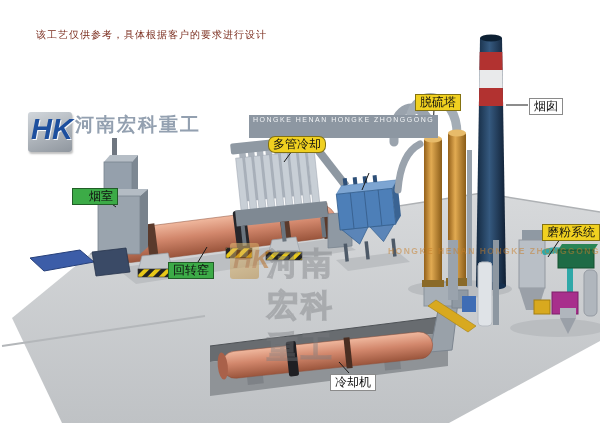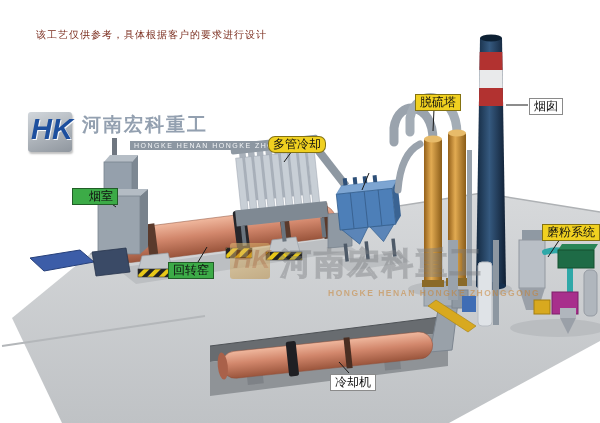--- a/index.html
+++ b/index.html
@@ -7,22 +7,22 @@
   .stage { position:relative; width:600px; height:423px; background:#ffffff; overflow:hidden; }
   .scene { position:absolute; left:0; top:0; }
 
   .disclaimer { position:absolute; left:36px; top:28px; font-size:10px; color:#7b2d1e; letter-spacing:1px; white-space:nowrap; }
 
   .label { position:absolute; font-size:12px; line-height:13px; padding:1px 4px; border:1px solid rgba(0,0,0,.45); color:#101010; white-space:nowrap; }
   .label.green  { background:#3cab47; }
   .label.yellow { background:#f0d020; }
   .label.white  { background:#ffffff; border-color:#8a8a8a; }
 
-  .wm { position:absolute; display:flex; align-items:flex-start; gap:10px; }
-  .wm-col { display:flex; flex-direction:column; }
+  .wm { position:absolute; display:flex; align-items:flex-start; gap:3px;text-align:center; }
+  .wm-col { display:flex; flex-direction:row; }
   .hk-emblem { position:relative; width:44px; height:40px; border-radius:3px;
                background:linear-gradient(160deg,#d2d7dc,#8f969e); box-shadow:1px 2px 2px rgba(0,0,0,.25); }
   .hk-emblem span { position:absolute; left:3px; top:1px; font-style:italic; font-weight:bold;
                     font-size:29px; color:#1d4f9e; text-shadow:1px 1px 0 rgba(255,255,255,.9); }
   .wm-cn { font-weight:bold; font-size:19px; letter-spacing:2px; color:#93a0b0;
            text-shadow:1px 1px 0 rgba(255,255,255,.95); }
   .wm-en { margin-top:3px; background:#8d97a2; color:#f2f4f6; font-size:7px; letter-spacing:1.5px;
            padding:1px 4px; white-space:nowrap;margin-left:48px; }
 
   .wm-left { left:28px; top:112px; }

